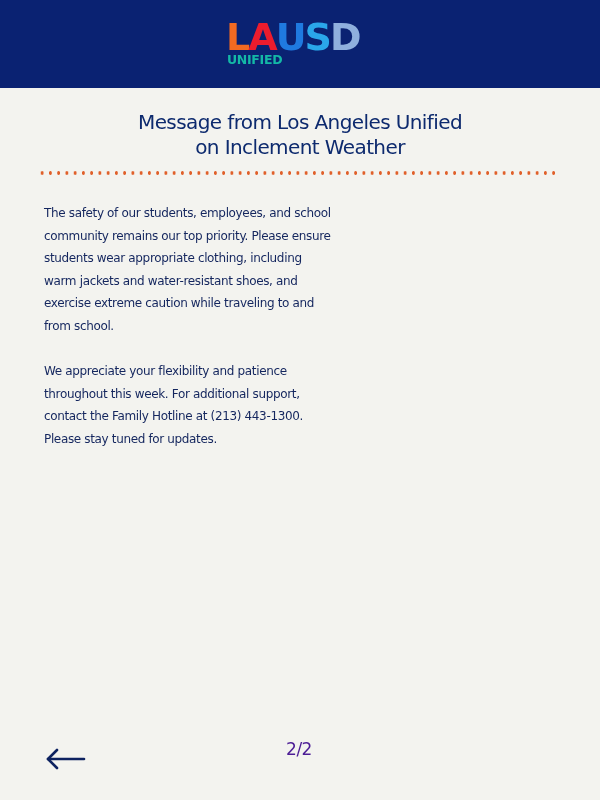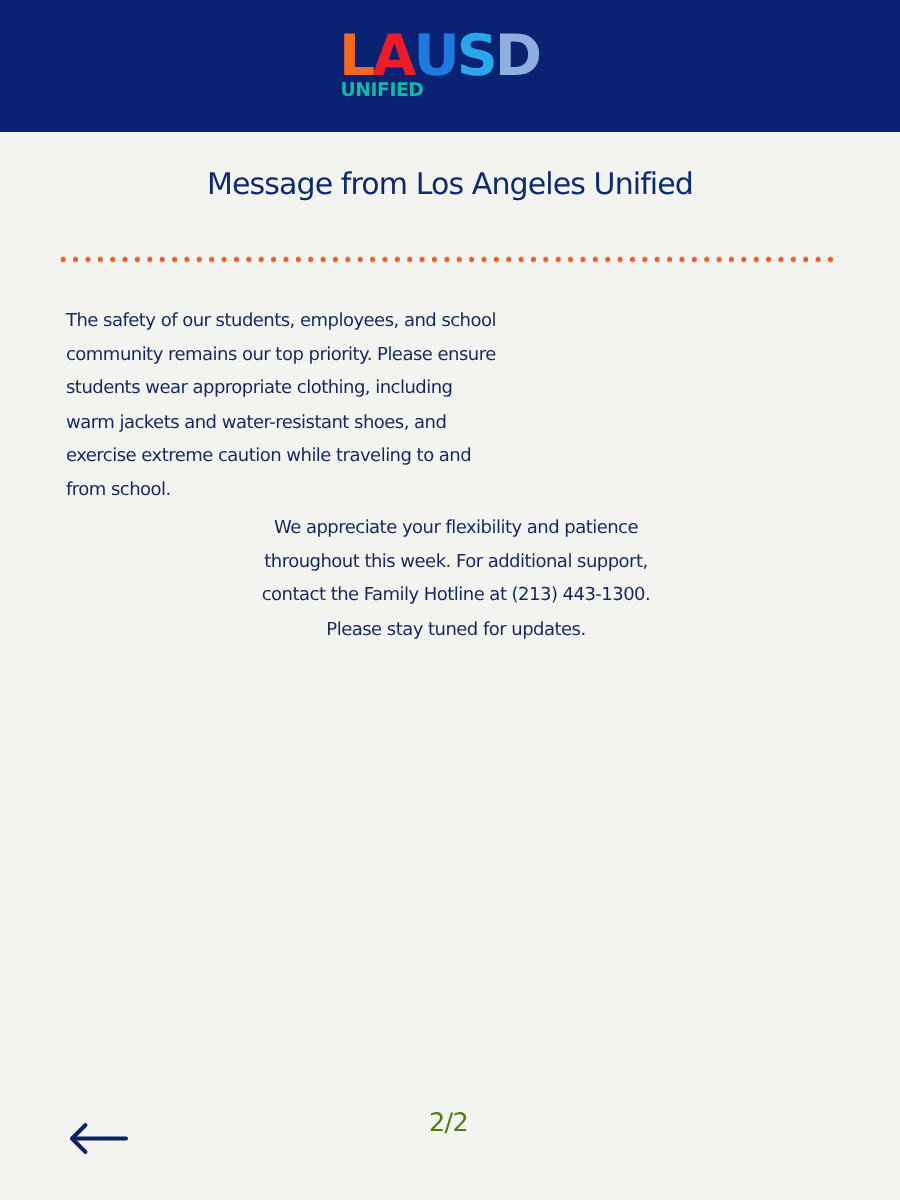--- a/index.html
+++ b/index.html
@@ -79,39 +79,39 @@
       left: 44px;
       width: 520px;
       font-family: "DejaVu Sans", "Liberation Sans", sans-serif;
       font-size: 12px;
       line-height: 22.5px;
       letter-spacing: -0.35px;
       color: #14265e;
       white-space: pre-line;
     }
     .para1 { top: 202px; }
-    .para2 { top: 340px; text-align: center; }
+    .para2 { top: 360px; }
     .nav-back {
       position: absolute;
       left: 44px;
       top: 746px;
       width: 44px;
       height: 26px;
       cursor: pointer;
     }
     .page-num {
       position: absolute;
       left: 274px;
       top: 738px;
       width: 50px;
       text-align: center;
       font-family: "DejaVu Sans", "Liberation Sans", sans-serif;
       font-size: 17px;
       line-height: 22px;
-      color: #4d7c0f;
+      color: #4c1d95;
       letter-spacing: -0.5px;
     }
   </style>
 </head>
 <body>
 
 <div class="header">
   <div class="logo">
     <div class="logo-letters">
       <span style="color:#f26a21">L</span>
@@ -119,20 +119,21 @@
       <span style="color:#1f7ae0">U</span>
       <span style="color:#2aa7ea">S</span>
       <span style="color:#8fb0de">D</span>
     </div>
     <div class="logo-sub" style="color:#14b8a6">UNIFIED</div>
   </div>
 </div>
 
 <div class="title">
   <div>Message from Los Angeles Unified</div>
+  <div>on Inclement Weather</div>
 </div>
 
 <div class="divider"></div>
 
 <div class="body-text para1">The safety of our students, employees, and school
 community remains our top priority. Please ensure
 students wear appropriate clothing, including
 warm jackets and water-resistant shoes, and
 exercise extreme caution while traveling to and
 from school.</div>

